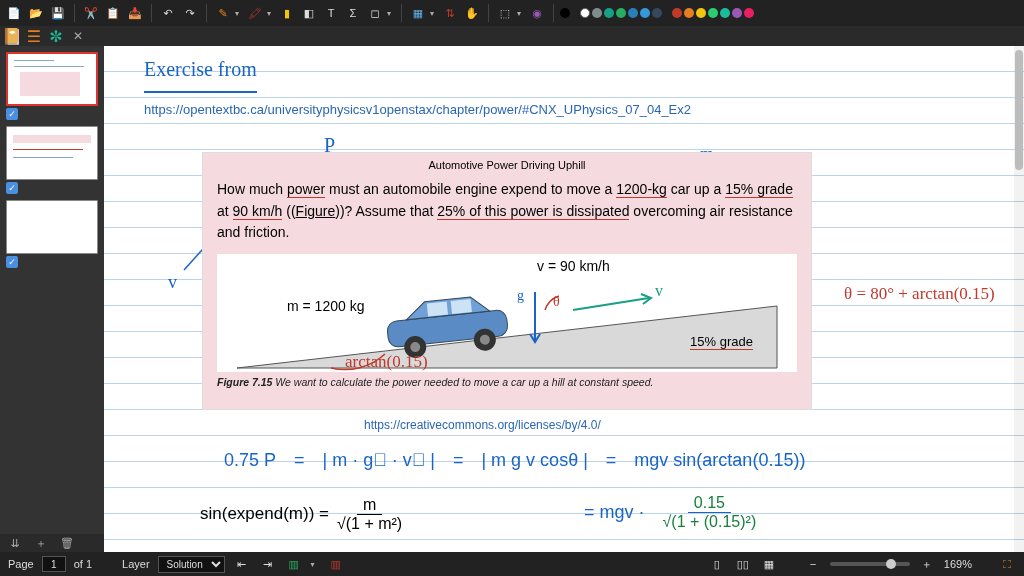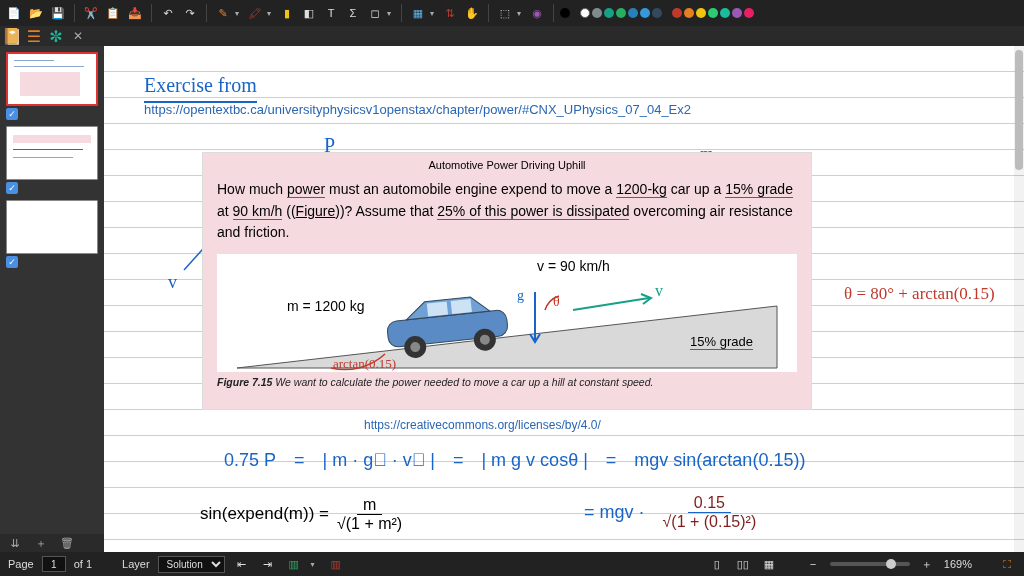--- a/index.html
+++ b/index.html
@@ -16,21 +16,21 @@
   .sidebar { width: 104px; background: #333; padding: 6px; display: flex; flex-direction: column; gap: 6px; overflow: hidden; }
   .thumb-wrap { display: flex; flex-direction: column; gap: 2px; }
   .thumb { background: #fff; height: 54px; border: 1px solid #888; border-radius: 1px; position: relative; overflow: hidden; }
   .thumb.sel { border: 2px solid #d33; }
   .chk { width: 12px; height: 12px; background: #4a90e2; border-radius: 2px; display: inline-flex; align-items: center; justify-content: center; color: #fff; font-size: 9px; }
   .canvas { flex: 1; background: #fff; position: relative; overflow: hidden; }
   .ruled { position: absolute; inset: 0; background: repeating-linear-gradient(to bottom, transparent 0, transparent 25px, #bcd4ea 25px, #bcd4ea 26px); }
   .content { position: absolute; inset: 0; }
   .hand { font-family: 'Segoe Script','Comic Sans MS',cursive; color: #1864c7; }
   .redhand { font-family: 'Segoe Script','Comic Sans MS',cursive; color: #c0392b; }
-  .title { position: absolute; left: 40px; top: 28px; font-size: 20px; border-bottom: 2px solid #1864c7; padding-bottom: 4px; }
+  .title { position: absolute; left: 40px; top: 12px; font-size: 20px; border-bottom: 2px solid #1864c7; padding-bottom: 10px; }
   .url { position: absolute; left: 40px; top: 56px; font-size: 13px; color: #2a66b3; font-family: sans-serif; }
   .url2 { position: absolute; left: 260px; top: 372px; font-size: 12px; color: #2a66b3; font-family: sans-serif; }
   .problem-box { position: absolute; left: 98px; top: 106px; width: 610px; height: 258px; background: #f5dbe0; border: 1px solid #ddd; }
   .problem-box .heading { text-align: center; font-size: 11px; padding: 6px 0 4px; font-family: sans-serif; }
   .problem-box .body { font-family: 'Times New Roman', serif; font-size: 14px; padding: 4px 14px; line-height: 1.55; color: #000; }
   .ul { border-bottom: 1.5px solid #c0392b; }
   .figlink { color: #000000; text-decoration: underline; }
   .diagram { margin: 6px 14px 0; height: 118px; background: #fff; position: relative; }
   .incline { position: absolute; left: 0; bottom: 0; width: 100%; height: 100%; }
   .caption { font-family: 'Times New Roman', serif; font-size: 10.5px; padding: 4px 14px; color: #222; }
@@ -194,21 +194,21 @@
               <path d="M 328 56 A 22 22 0 0 1 342 42" fill="none" stroke="#c0392b" stroke-width="1.5"></path>
 
               <path d="M 114 114 A 60 60 0 0 0 168 100" fill="none" stroke="#c0392b" stroke-width="1.5"></path>
             </svg>
             <div style="position:absolute;left:70px;top:44px;font-family:sans-serif;font-size:14px">m = 1200 kg</div>
             <div style="position:absolute;left:320px;top:4px;font-family:sans-serif;font-size:14px">v = 90 km/h</div>
             <div style="position:absolute;left:300px;top:34px;color:#1864c7;font-size:14px" class="hand">g</div>
             <div style="position:absolute;left:438px;top:28px;color:#16a085;font-size:16px" class="hand">v</div>
             <div style="position:absolute;left:336px;top:40px;font-size:14px" class="redhand">θ</div>
             <div style="position:absolute;right:44px;bottom:22px;font-family:sans-serif;font-size:13px;border-bottom:1.5px solid #c0392b">15% grade</div>
-            <div style="position:absolute;left:116px;bottom:0px;font-size:13px" class="redhand">arctan(0.15)</div>
+            <div style="position:absolute;left:128px;bottom:0px;font-size:17px" class="redhand">arctan(0.15)</div>
           </div>
           <div class="caption"><b><i>Figure 7.15</i></b><i> We want to calculate the power needed to move a car up a hill at constant speed.</i></div>
         </div>
 
         <div class="url2">https://creativecommons.org/licenses/by/4.0/</div>
 
         <div class="eqline hand" style="left:120px;top:404px">
           <span>0.75 P</span>
           <span>=</span>
           <span>| m · g⃗ · v⃗ |</span>
@@ -222,21 +222,21 @@
           <span>sin(expend(m)) =</span>
           <span style="width:8px"></span>
           <span class="frac">
             <span class="num">m</span>
             <span>√(1 + m²)</span>
           </span>
         </div>
 
         <div class="eqline hand" style="left:480px;top:448px">
           <span>= mgv ·</span>
-          <span class="frac" style="color:#7f1d1d">
+          <span class="frac" style="color:#15803d">
             <span class="num" style="border-color:#1864c7">0.15</span>
             <span>√(1 + (0.15)²)</span>
           </span>
         </div>
 
       </div>
       <div class="scroll-v">
           <div class="th"></div>
         </div>
     </div>

